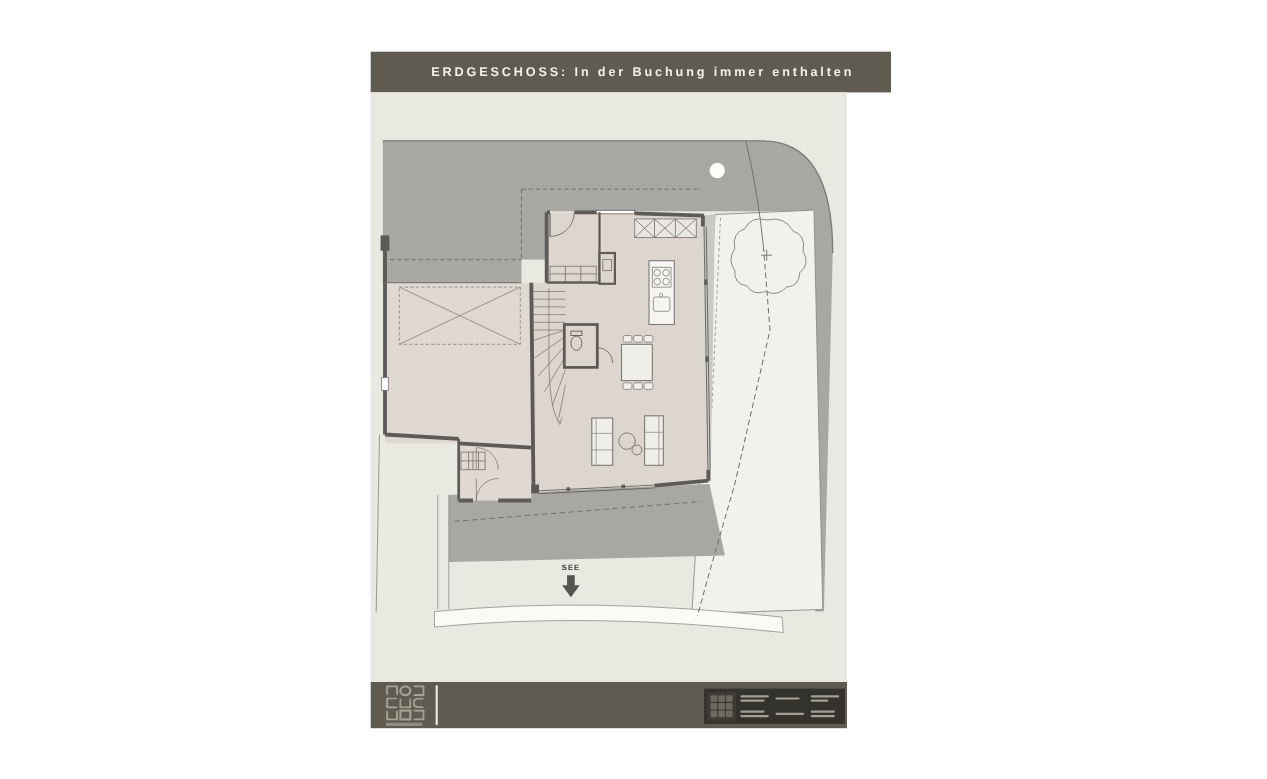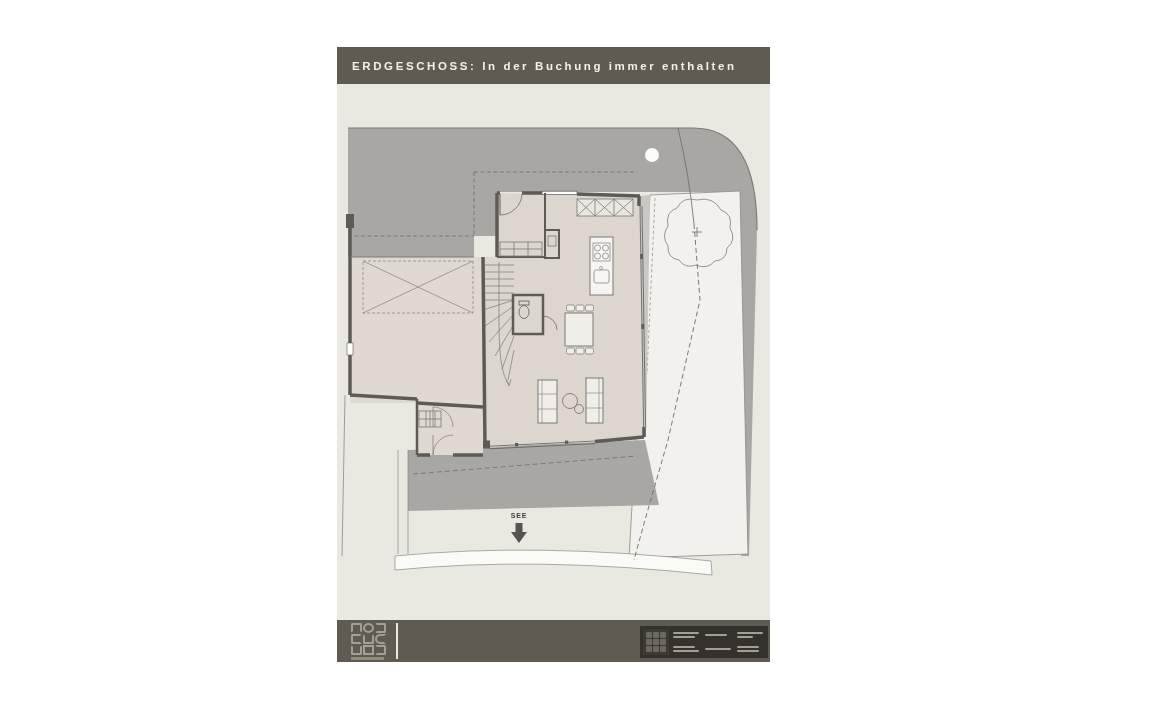--- a/index.html
+++ b/index.html
@@ -2,21 +2,21 @@
 <html><head>
 <meta charset="utf-8">
 <style>
   html,body{margin:0;padding:0;background:#ffffff;}
   .canvas{position:relative;width:1152px;height:708px;background:#ffffff;overflow:hidden;
           font-family:"Liberation Sans", sans-serif;}
   .page{position:absolute;left:337px;top:40px;width:433px;height:628px;background:#ffffff;}
 
   
   .header-bar{position:absolute;left:0;top:7px;width:433px;height:37px;background:#5f5b50;
-              display:flex;align-items:center;}
+              display:flex;align-items:center;padding-left:40px;}
   .header-title{color:#f1f0ea;font-size:11.5px;font-weight:600;letter-spacing:2.6px;
                 padding-left:15px;white-space:nowrap;}
 
   
   .drawing{position:absolute;left:0;top:44px;width:433px;height:536px;background:#e9e8e1;}
   .drawing svg{display:block;}
 
   
   .footer-bar{position:absolute;left:0;top:580px;width:433px;height:42px;background:#5f5b50;}
   .logo-block{position:absolute;left:14px;top:3px;width:42px;height:36px;}

